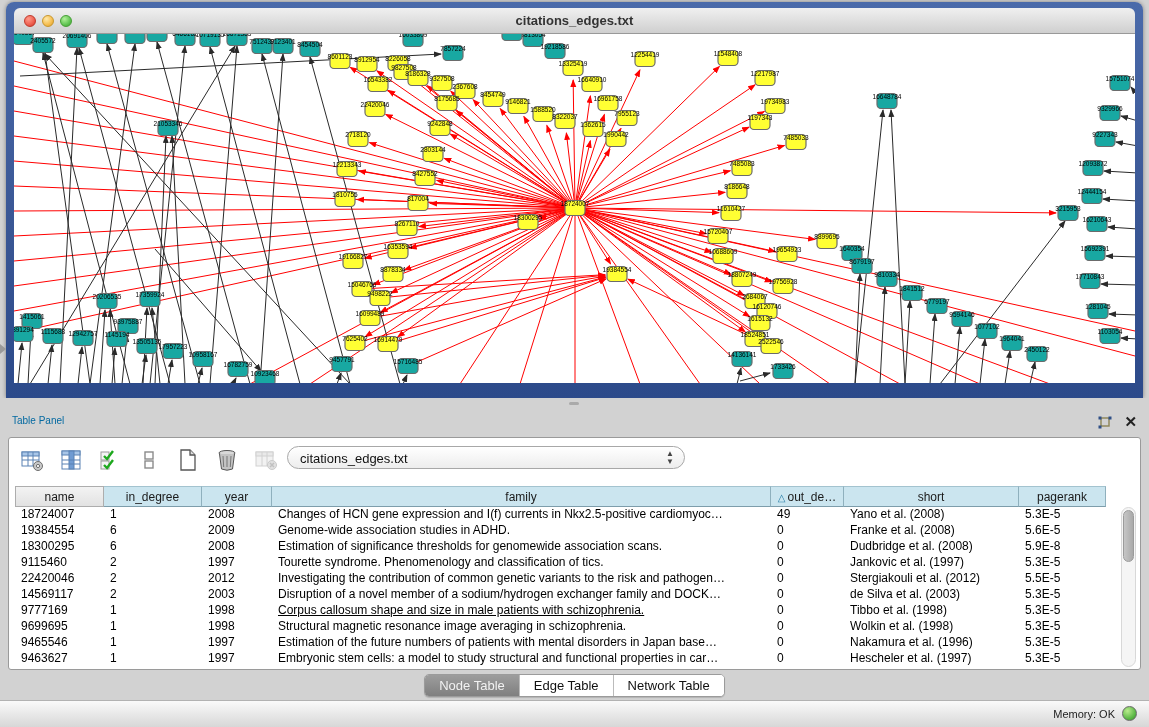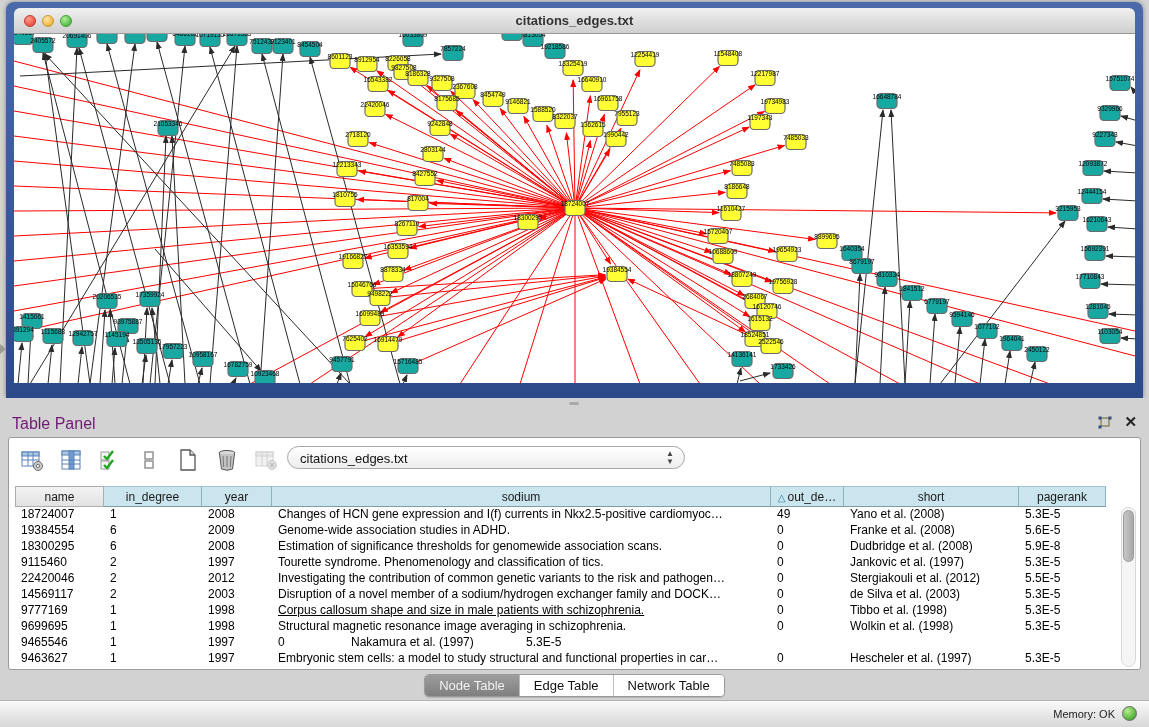--- a/index.html
+++ b/index.html
@@ -24,21 +24,21 @@
 
   .left-strip-arrow { position:absolute; left:0; top:344px; width:0; height:0;
     border-top:5px solid transparent; border-bottom:5px solid transparent; border-left:6px solid #9a9a9a; }
 
   
   .splitter { position:absolute; left:0; top:398px; width:1149px; height:11px; background:#d2d2d2; }
   .splitter .grip { position:absolute; left:569px; top:4px; width:10px; height:3px; background:#aaa; border-radius:2px; }
 
   
   .panel-header { position:absolute; left:0; top:409px; width:1149px; height:28px; }
-  .panel-title { position:absolute; left:12px; top:6px; font-size:16px; color:#701a75; }
+  .panel-title { position:absolute; left:12px; top:6px; font-size:10px; color:#0369a1; }
   .panel-float { position:absolute; right:36px; top:6px; width:16px; height:16px; cursor:pointer; }
   .panel-close { position:absolute; right:12px; top:4px; font-size:15px; font-weight:bold; color:#222; cursor:pointer; }
 
   .panel-body { position:absolute; left:8px; top:437px; width:1133px; height:233px;
     background:#fff; border:1px solid #9a9a9a; border-radius:3px; }
 
   .toolbar { position:absolute; left:10px; top:6px; height:32px; display:flex; align-items:center; gap:13px; }
   .tool { width:26px; height:26px; display:flex; align-items:center; justify-content:center; cursor:pointer; }
   .tool.disabled { opacity:.45; cursor:default; }
   .fx { font-family:"Liberation Serif",serif; font-style:italic; font-weight:bold; font-size:14px; color:#222; }
@@ -801,21 +801,21 @@
 
   <div class="combo">
     <span class="combo-text">citations_edges.txt</span>
     <span class="combo-arrows">▲<br>▼</span>
   </div>
 
   <div class="thead" id="thead">
       <div class="th gray" style="width: 89px;">name</div>
       <div class="th" style="width: 98px;">in_degree</div>
       <div class="th" style="width: 70px;">year</div>
-      <div class="th" style="width: 499px;">sodium</div>
+      <div class="th" style="width: 499px;">family</div>
       <div class="th" style="width: 73px;"><span class="sort-tri">△</span>out_de…</div>
       <div class="th" style="width: 175px;">short</div>
       <div class="th" style="width: 87px;">pagerank</div>
     </div>
   <div class="tbody" id="tbody">
       <div class="tr">
         <div class="td" style="width: 89px;">18724007</div>
         <div class="td" style="width: 98px;">1</div>
         <div class="td" style="width: 70px;">2008</div>
         <div class="td" style="width: 499px;">Changes of HCN gene expression and I(f) currents in Nkx2.5-positive cardiomyoc…</div>
@@ -883,22 +883,23 @@
         <div class="td" style="width: 70px;">1998</div>
         <div class="td" style="width: 499px;">Structural magnetic resonance image averaging in schizophrenia.</div>
         <div class="td" style="width: 73px;">0</div>
         <div class="td" style="width: 175px;">Wolkin et al. (1998)</div>
         <div class="td" style="width: 87px;">5.3E-5</div>
       </div>
       <div class="tr">
         <div class="td" style="width: 89px;">9465546</div>
         <div class="td" style="width: 98px;">1</div>
         <div class="td" style="width: 70px;">1997</div>
+        <div class="td" style="width: 499px;">Estimation of the future numbers of patients with mental disorders in Japan base…</div>
         <div class="td" style="width: 73px;">0</div>
-        <div class="td" style="width: 175px;">Nakamura et al. (1997)</div>
+        <div class="td" style="width: 175px;">Nakamura et al. (1996)</div>
         <div class="td" style="width: 87px;">5.3E-5</div>
       </div>
       <div class="tr">
         <div class="td" style="width: 89px;">9463627</div>
         <div class="td" style="width: 98px;">1</div>
         <div class="td" style="width: 70px;">1997</div>
         <div class="td" style="width: 499px;">Embryonic stem cells: a model to study structural and functional properties in car…</div>
         <div class="td" style="width: 73px;">0</div>
         <div class="td" style="width: 175px;">Hescheler et al. (1997)</div>
         <div class="td" style="width: 87px;">5.3E-5</div>

